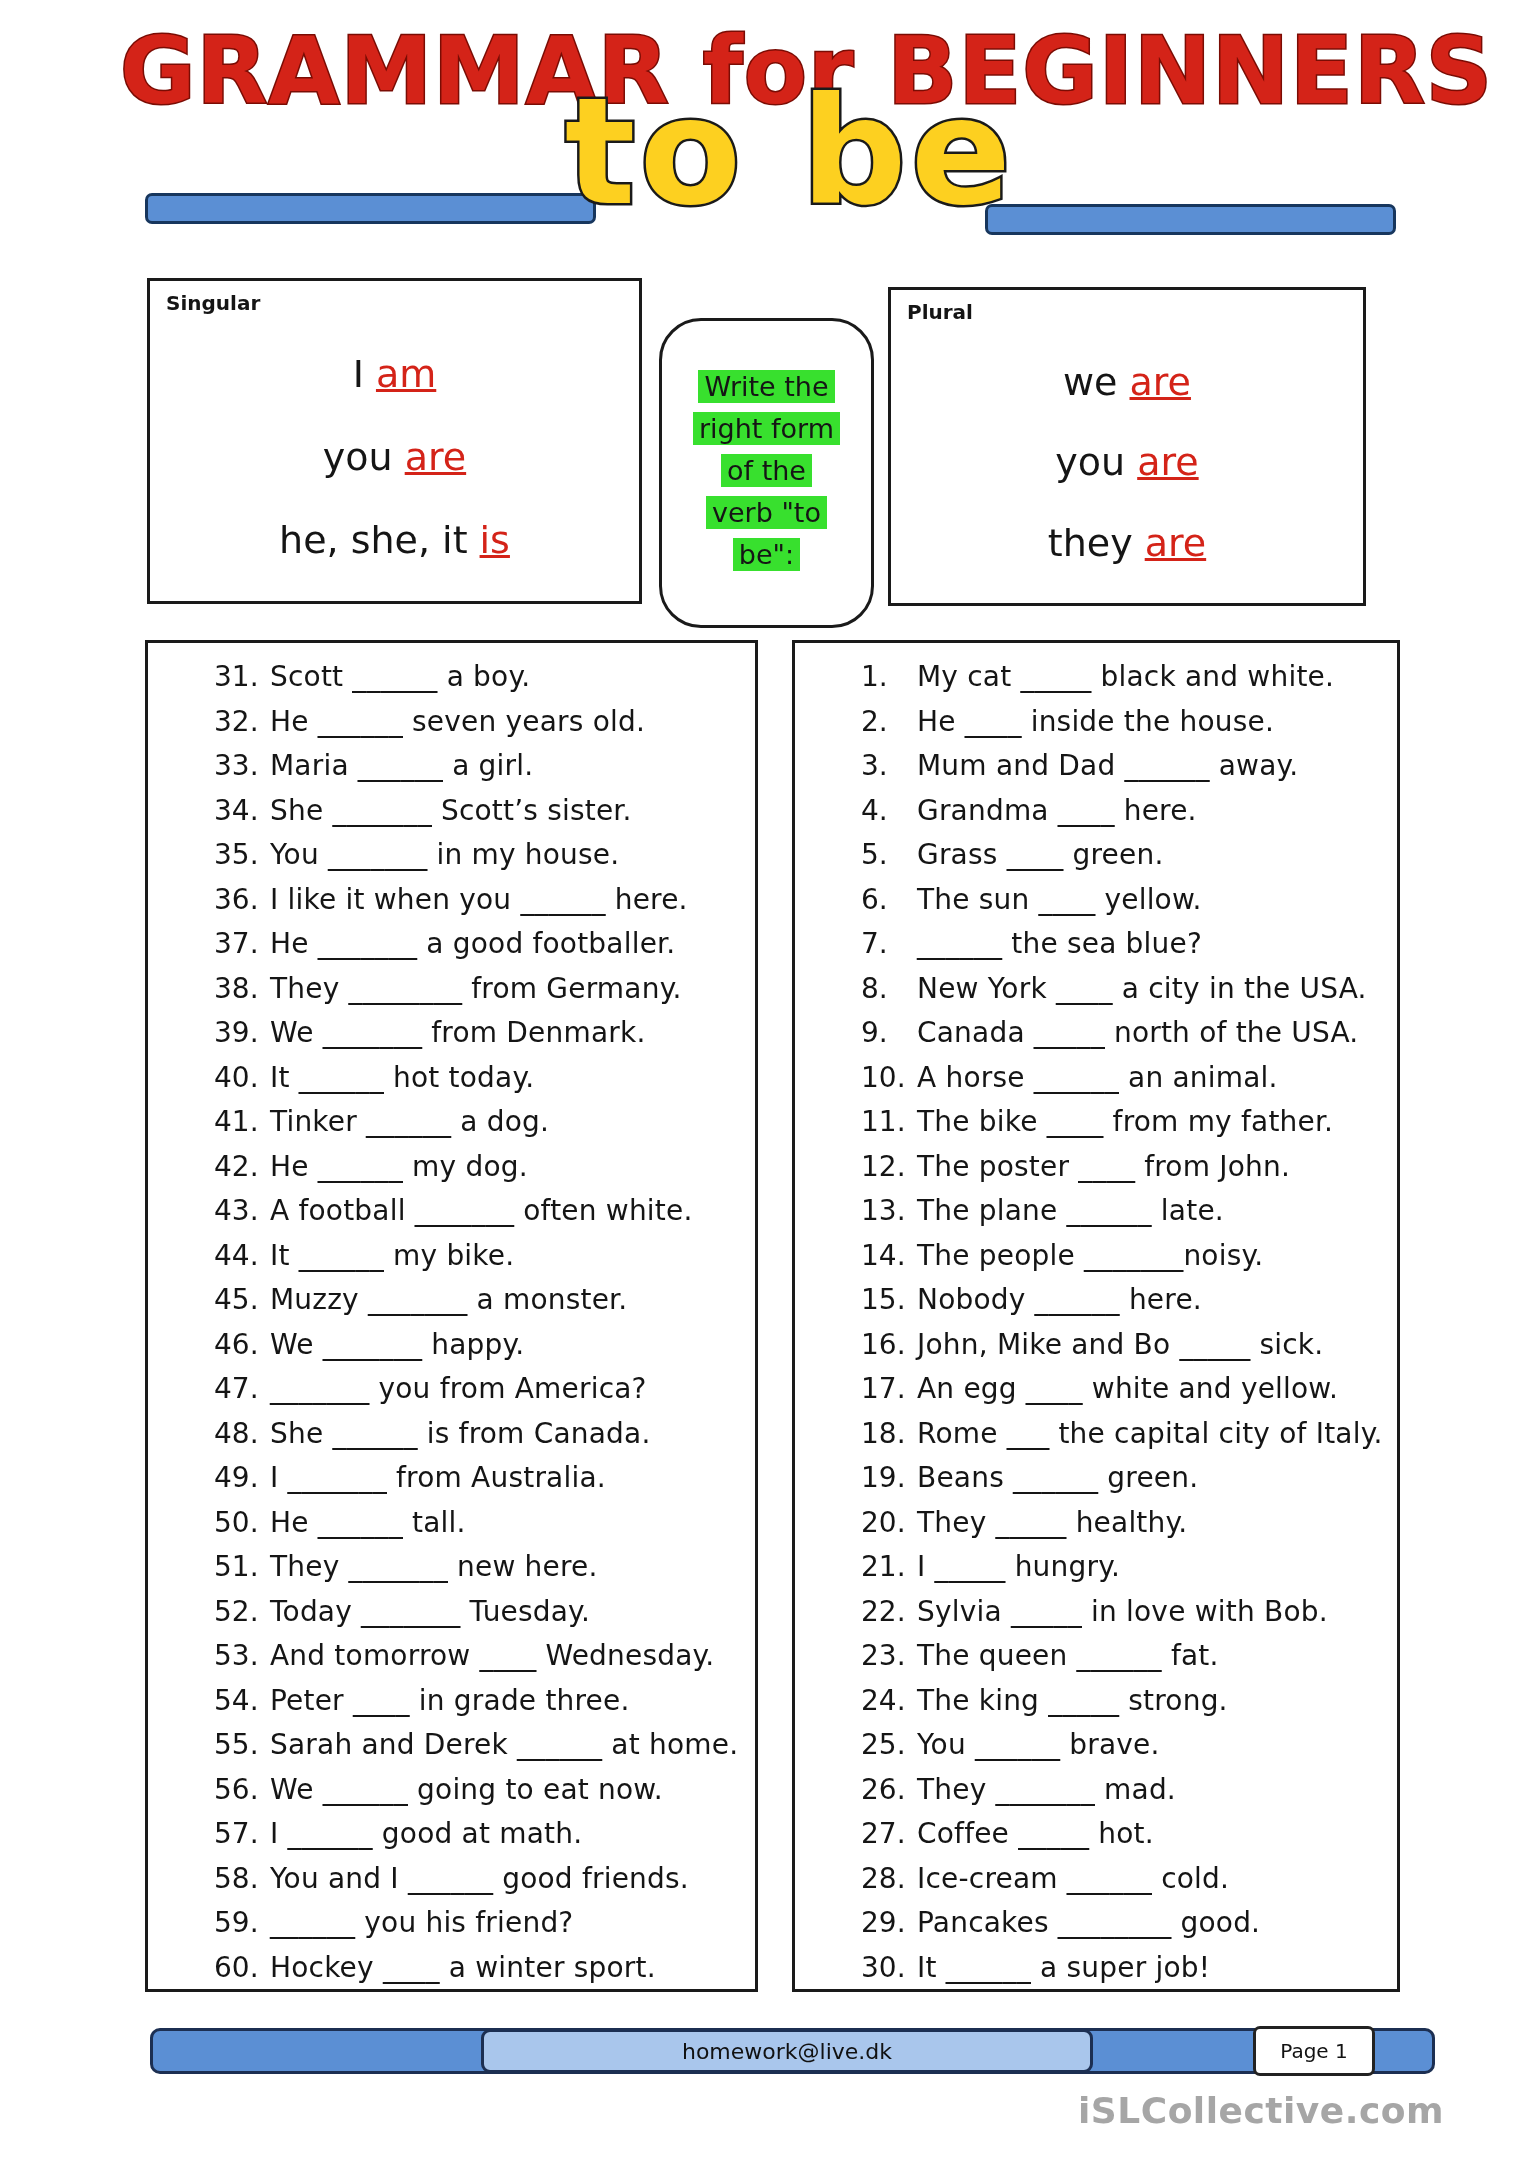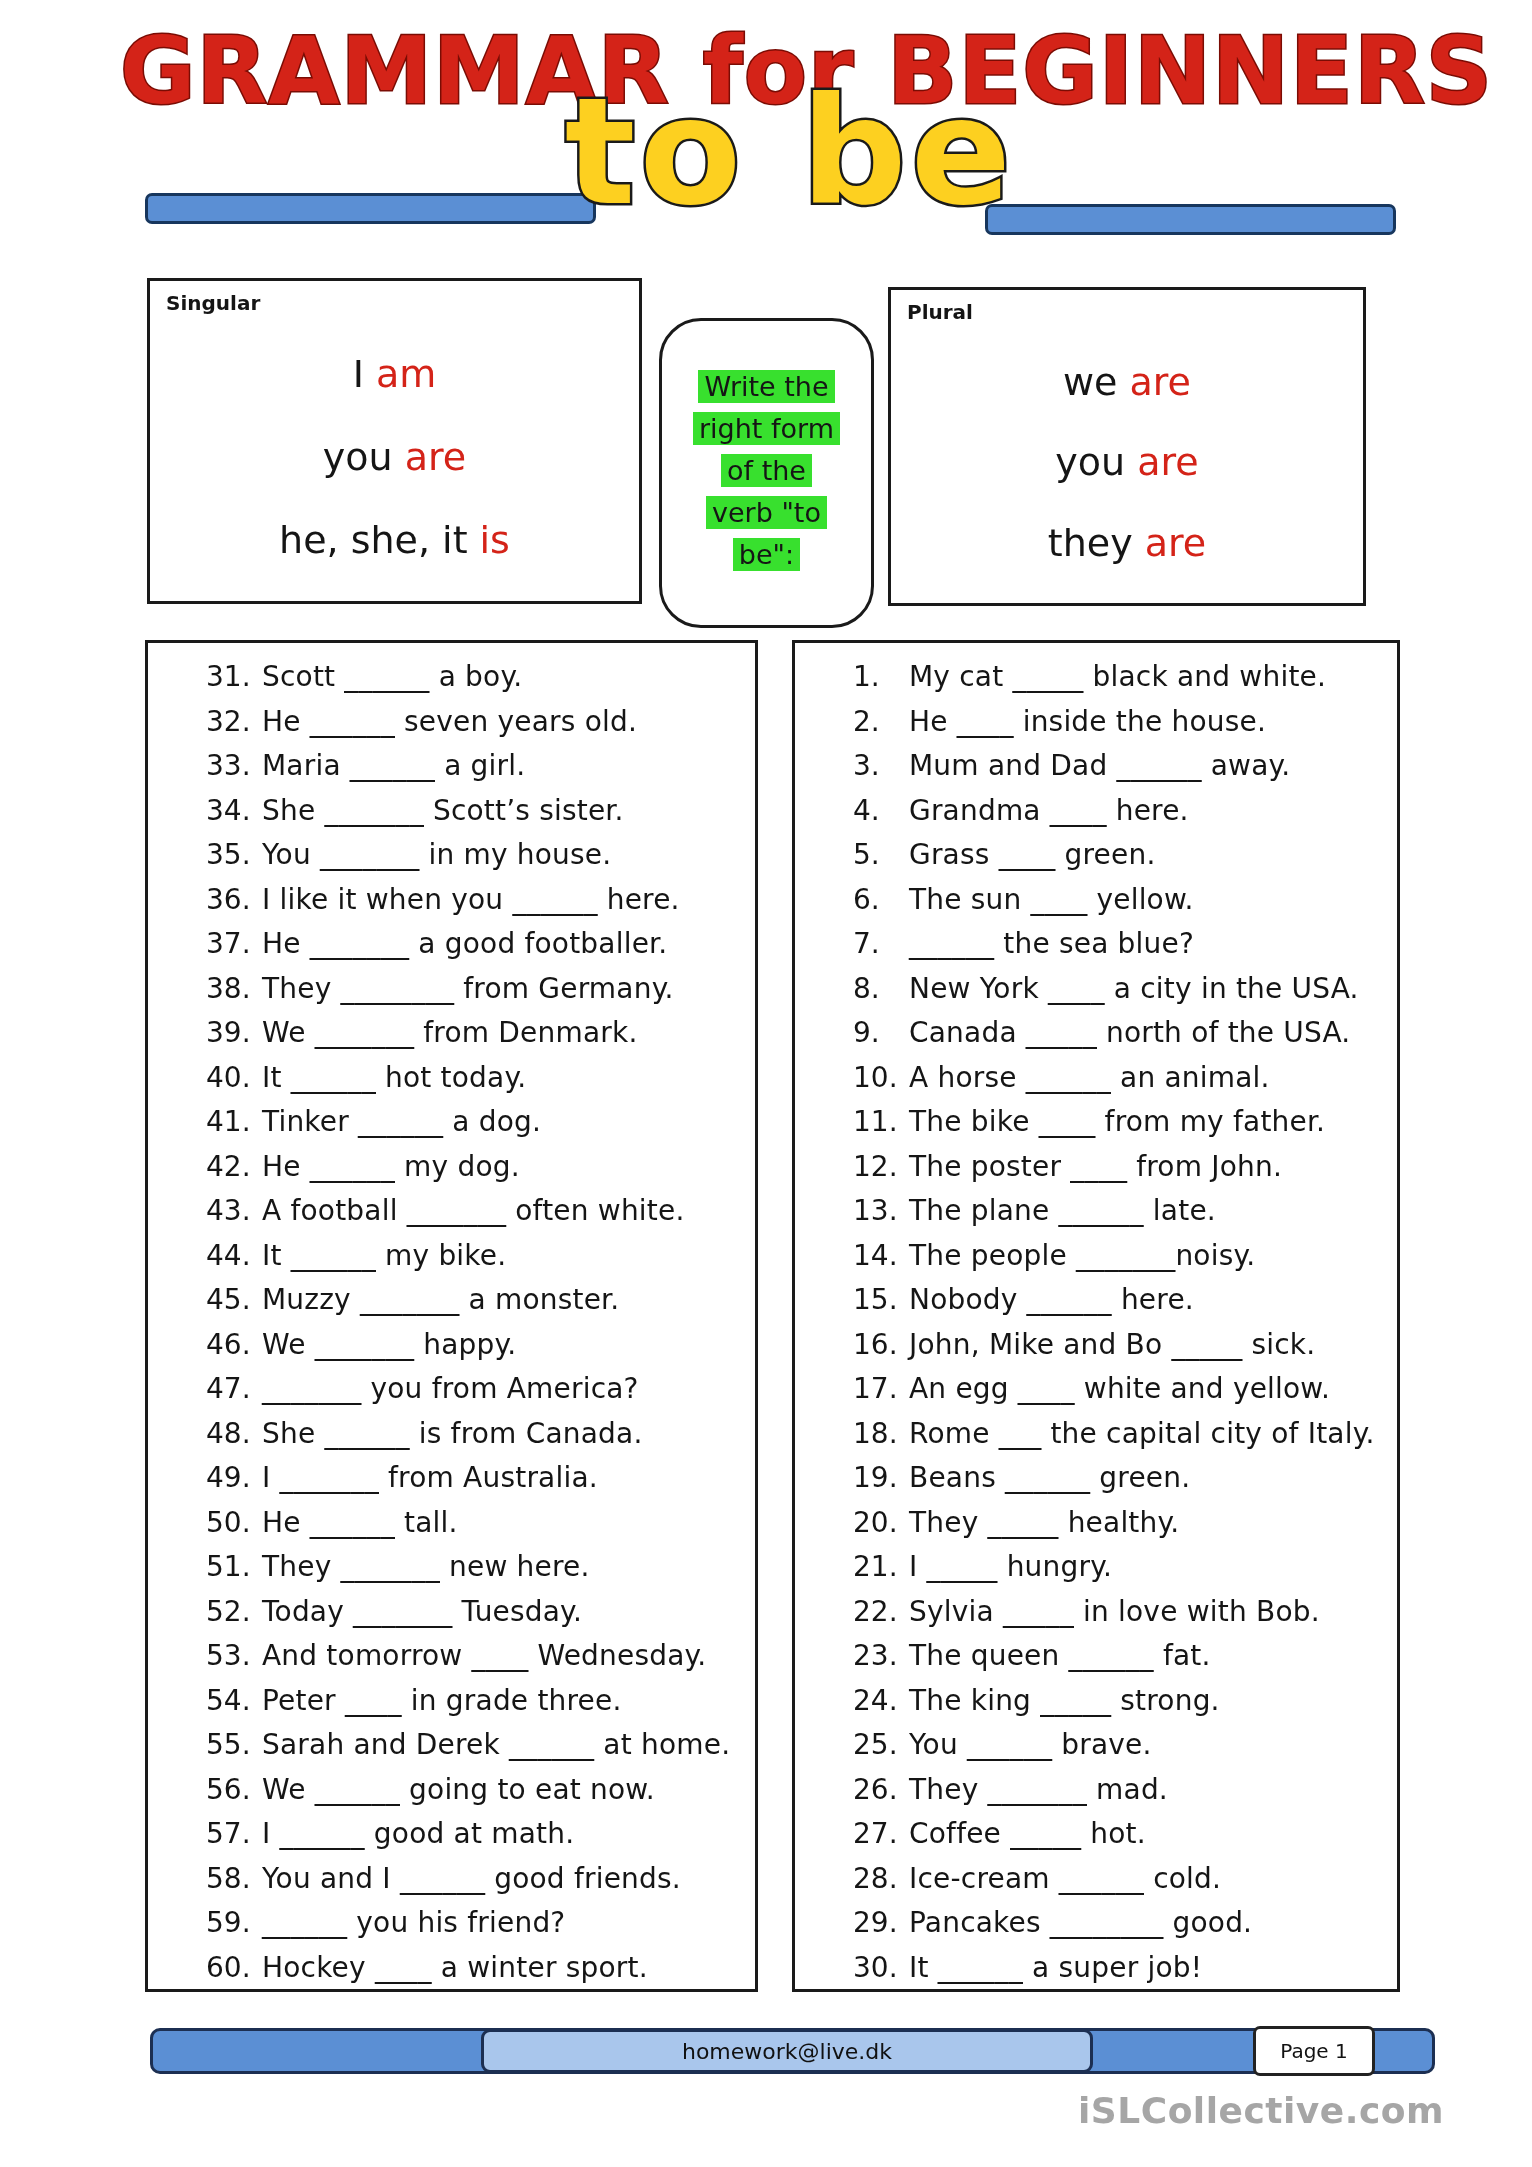--- a/index.html
+++ b/index.html
@@ -31,36 +31,36 @@
   
   .box{position:absolute;background:#fff;border:3px solid #1a1a1a;}
   .box-singular{left:147px;top:278px;width:489px;height:320px;}
   .box-plural{left:888px;top:287px;width:472px;height:313px;}
   .box-label{position:absolute;left:16px;top:10px;font-size:20px;font-weight:bold;}
   .conj-rows{
     position:absolute;left:0;right:0;top:52px;bottom:20px;
     display:flex;flex-direction:column;justify-content:space-around;align-items:center;
   }
   .conj-row{font-size:38px;white-space:nowrap;}
-  .conj-row .verb{color:#d42318;margin-left:12px;}
+  .conj-row .verb{color:#d42318;margin-left:12px;text-decoration:underline;}
 
   
   .box-instruction{
     position:absolute;left:659px;top:318px;width:215px;height:310px;
     border:3px solid #1a1a1a;border-radius:42px;background:#fff;
     display:flex;flex-direction:column;justify-content:center;align-items:center;
     text-align:center;padding:4px 0;box-sizing:border-box;
   }
   .instr-line{margin:2px 0;line-height:34px;}
   .instr-line .hl{background:#38e02e;padding:1px 6px;font-size:27px;}
 
   
   .ex-box{
     position:absolute;top:640px;height:1352px;background:#fff;
-    border:3px solid #1a1a1a;box-sizing:border-box;padding:12px 0 0 0;
+    border:3px solid #1a1a1a;box-sizing:border-box;padding:12px 0 0 8px;
   }
   .ex-left{left:145px;width:613px;}
   .ex-right{left:792px;width:608px;}
   .ex-rows{margin:0;padding:0;}
   .ex-row{
     display:flex;align-items:baseline;height:44.5px;line-height:44.5px;
     padding-left:58px;white-space:nowrap;font-size:28px;
   }
   .ex-num{flex:0 0 56px;}
   .ex-text{flex:1;letter-spacing:.2px;}

